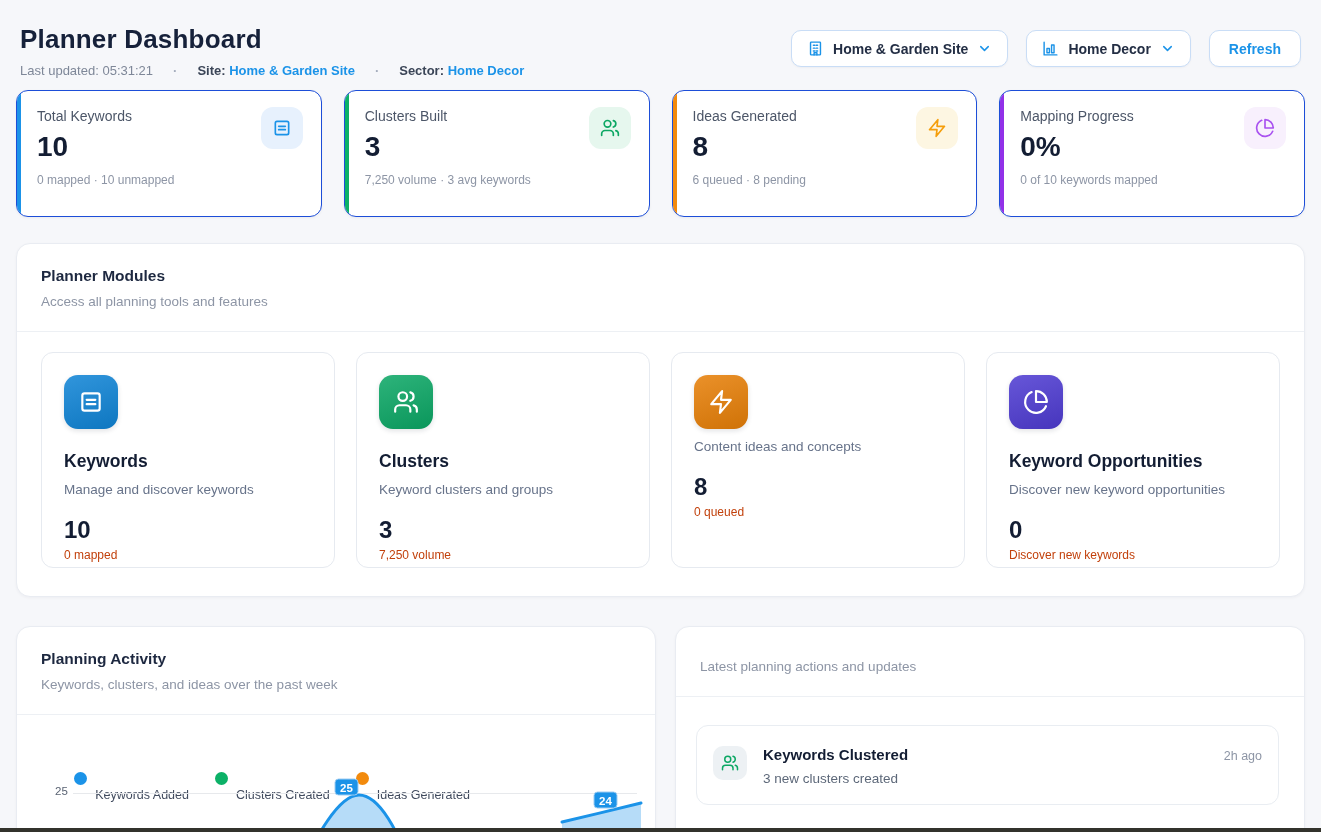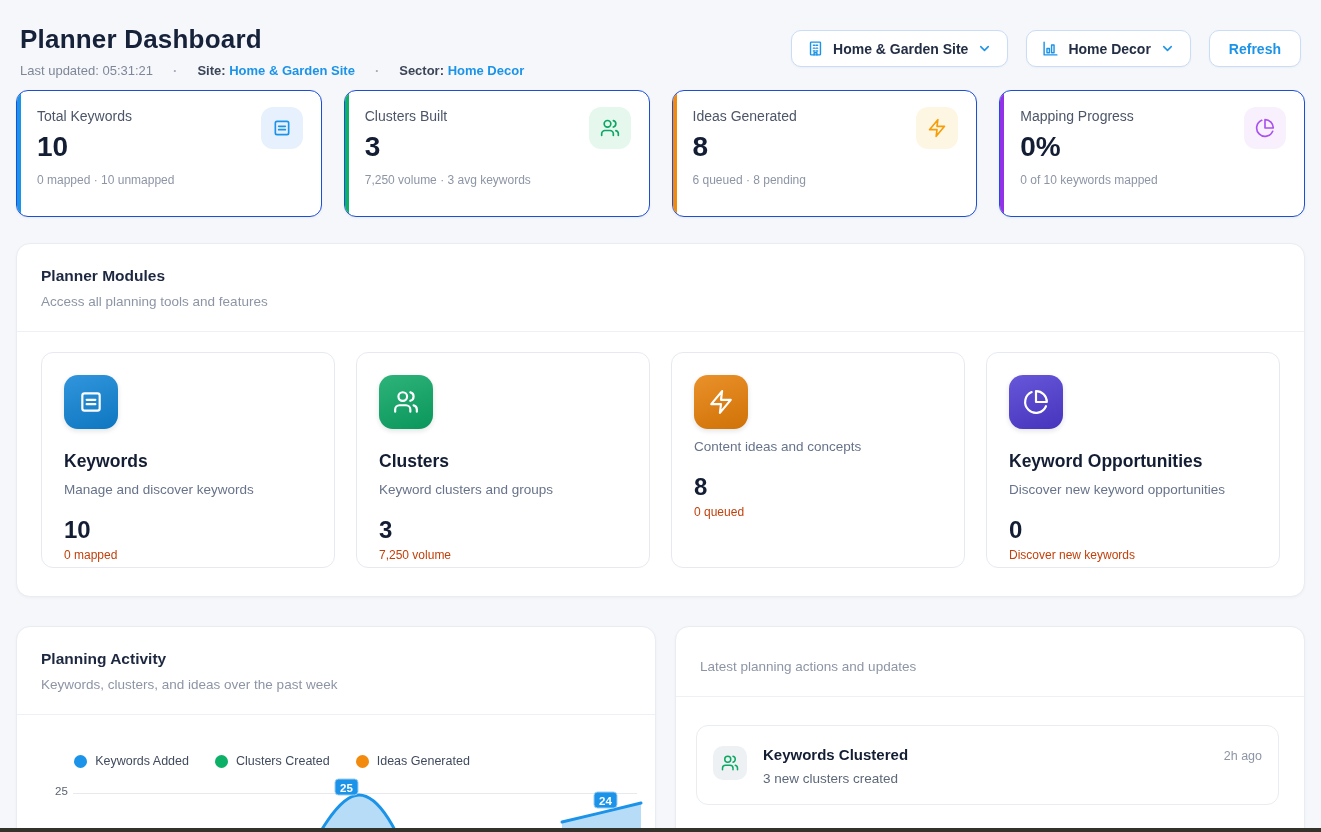--- a/index.html
+++ b/index.html
@@ -74,21 +74,21 @@
   .module-value { margin-top:19px; font-size:24px; font-weight:800; color:#131d33; }
   .module-sub { margin-top:4px; font-size:12px; color:#c2410c; }
 
   
   .bottom-grid { display:grid; grid-template-columns:640px 630px; gap:19px; margin-top:29px; align-items:start; }
   .bottom-grid .panel { height:380px; position:relative; }
 
   .legend { display:flex; justify-content:center; gap:26px; margin-top:39px; padding-right:128px; }
   .legend-item { display:flex; align-items:center; gap:8px; cursor:pointer; }
   .legend-dot { width:13px; height:13px; border-radius:50%; }
-  .legend-label { font-size:12.5px; color:#414b5e; }
+  .legend-label { font-size:12.5px; color:#414b5e;margin-top:34px; }
 
   .chart-area { position:absolute; left:0; right:0; top:145px; height:110px; overflow:hidden; }
   .ytick { position:absolute; left:38px; top:13px; font-size:11.5px; color:#5a6373; }
   .gridline { position:absolute; left:56px; right:18px; top:21px; height:1px; background:#e7e9ec; }
   .chart-svg { position:absolute; left:0; top:0; }
   .chart-svg .pt-label { font-size:11.5px; font-weight:700; fill:#fff; text-anchor:middle; }
 
   .activity-item {
     margin:28px 25px 0 20px; border:1px solid #e9edf2; border-radius:12px;
     padding:20px 16px 18px; display:flex; gap:16px; align-items:flex-start; cursor:pointer;

